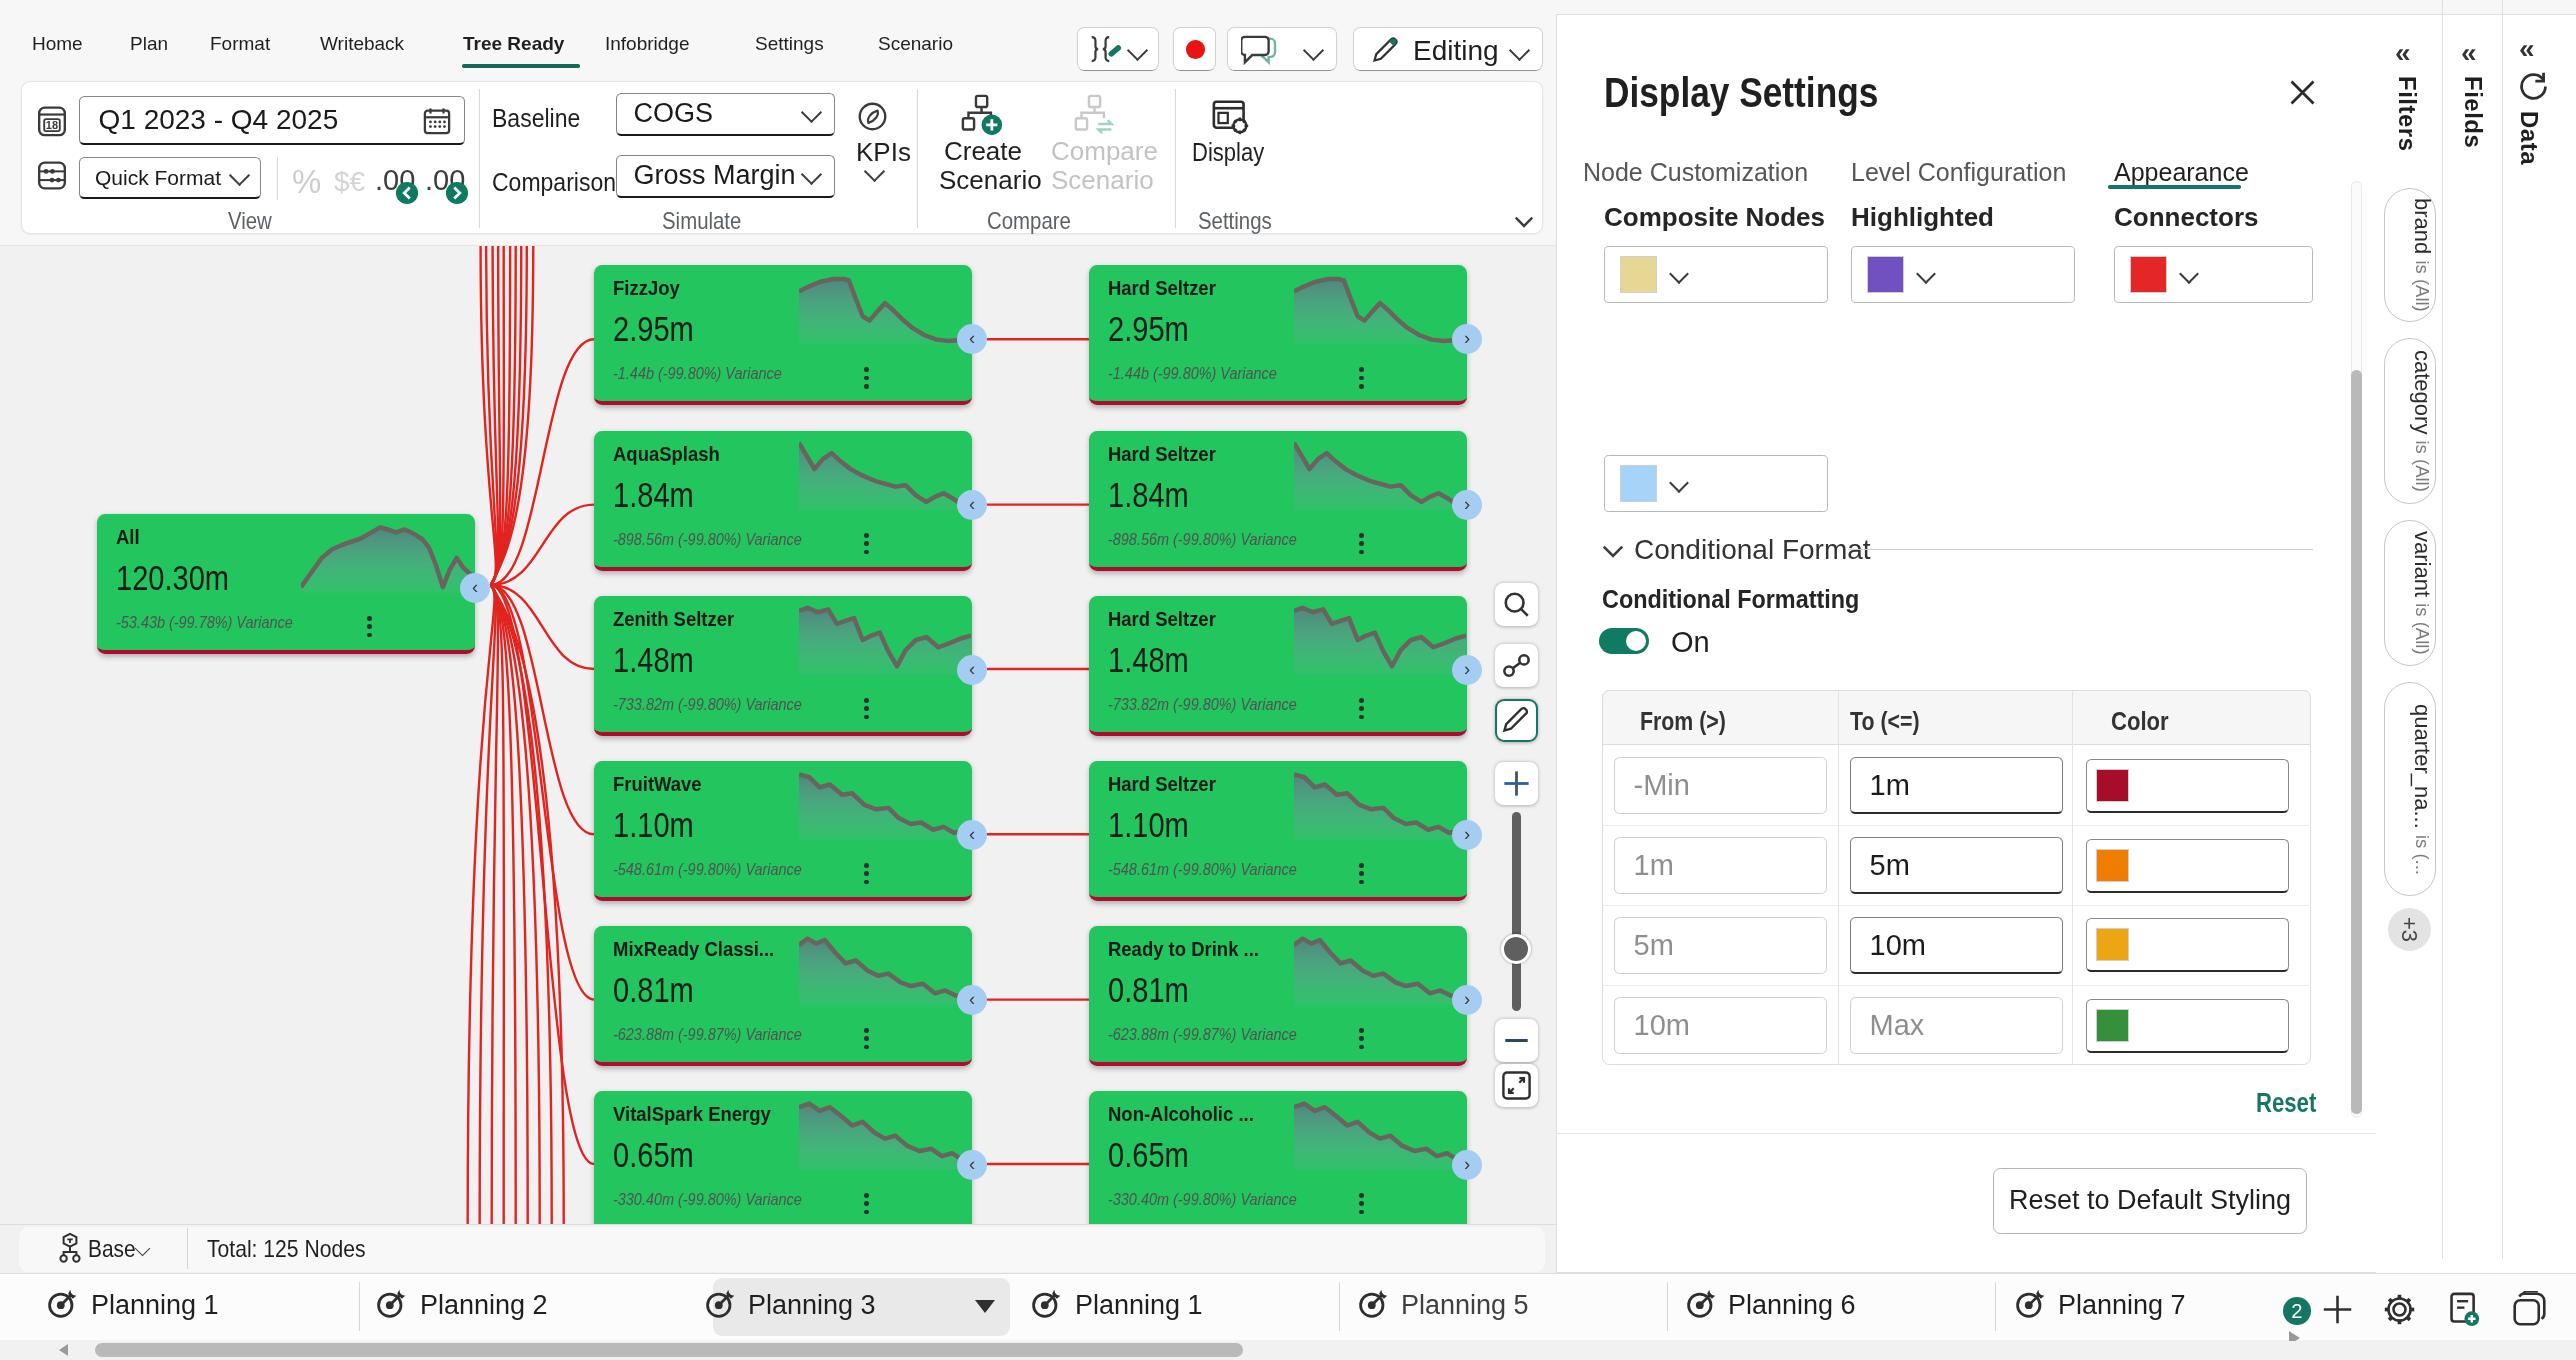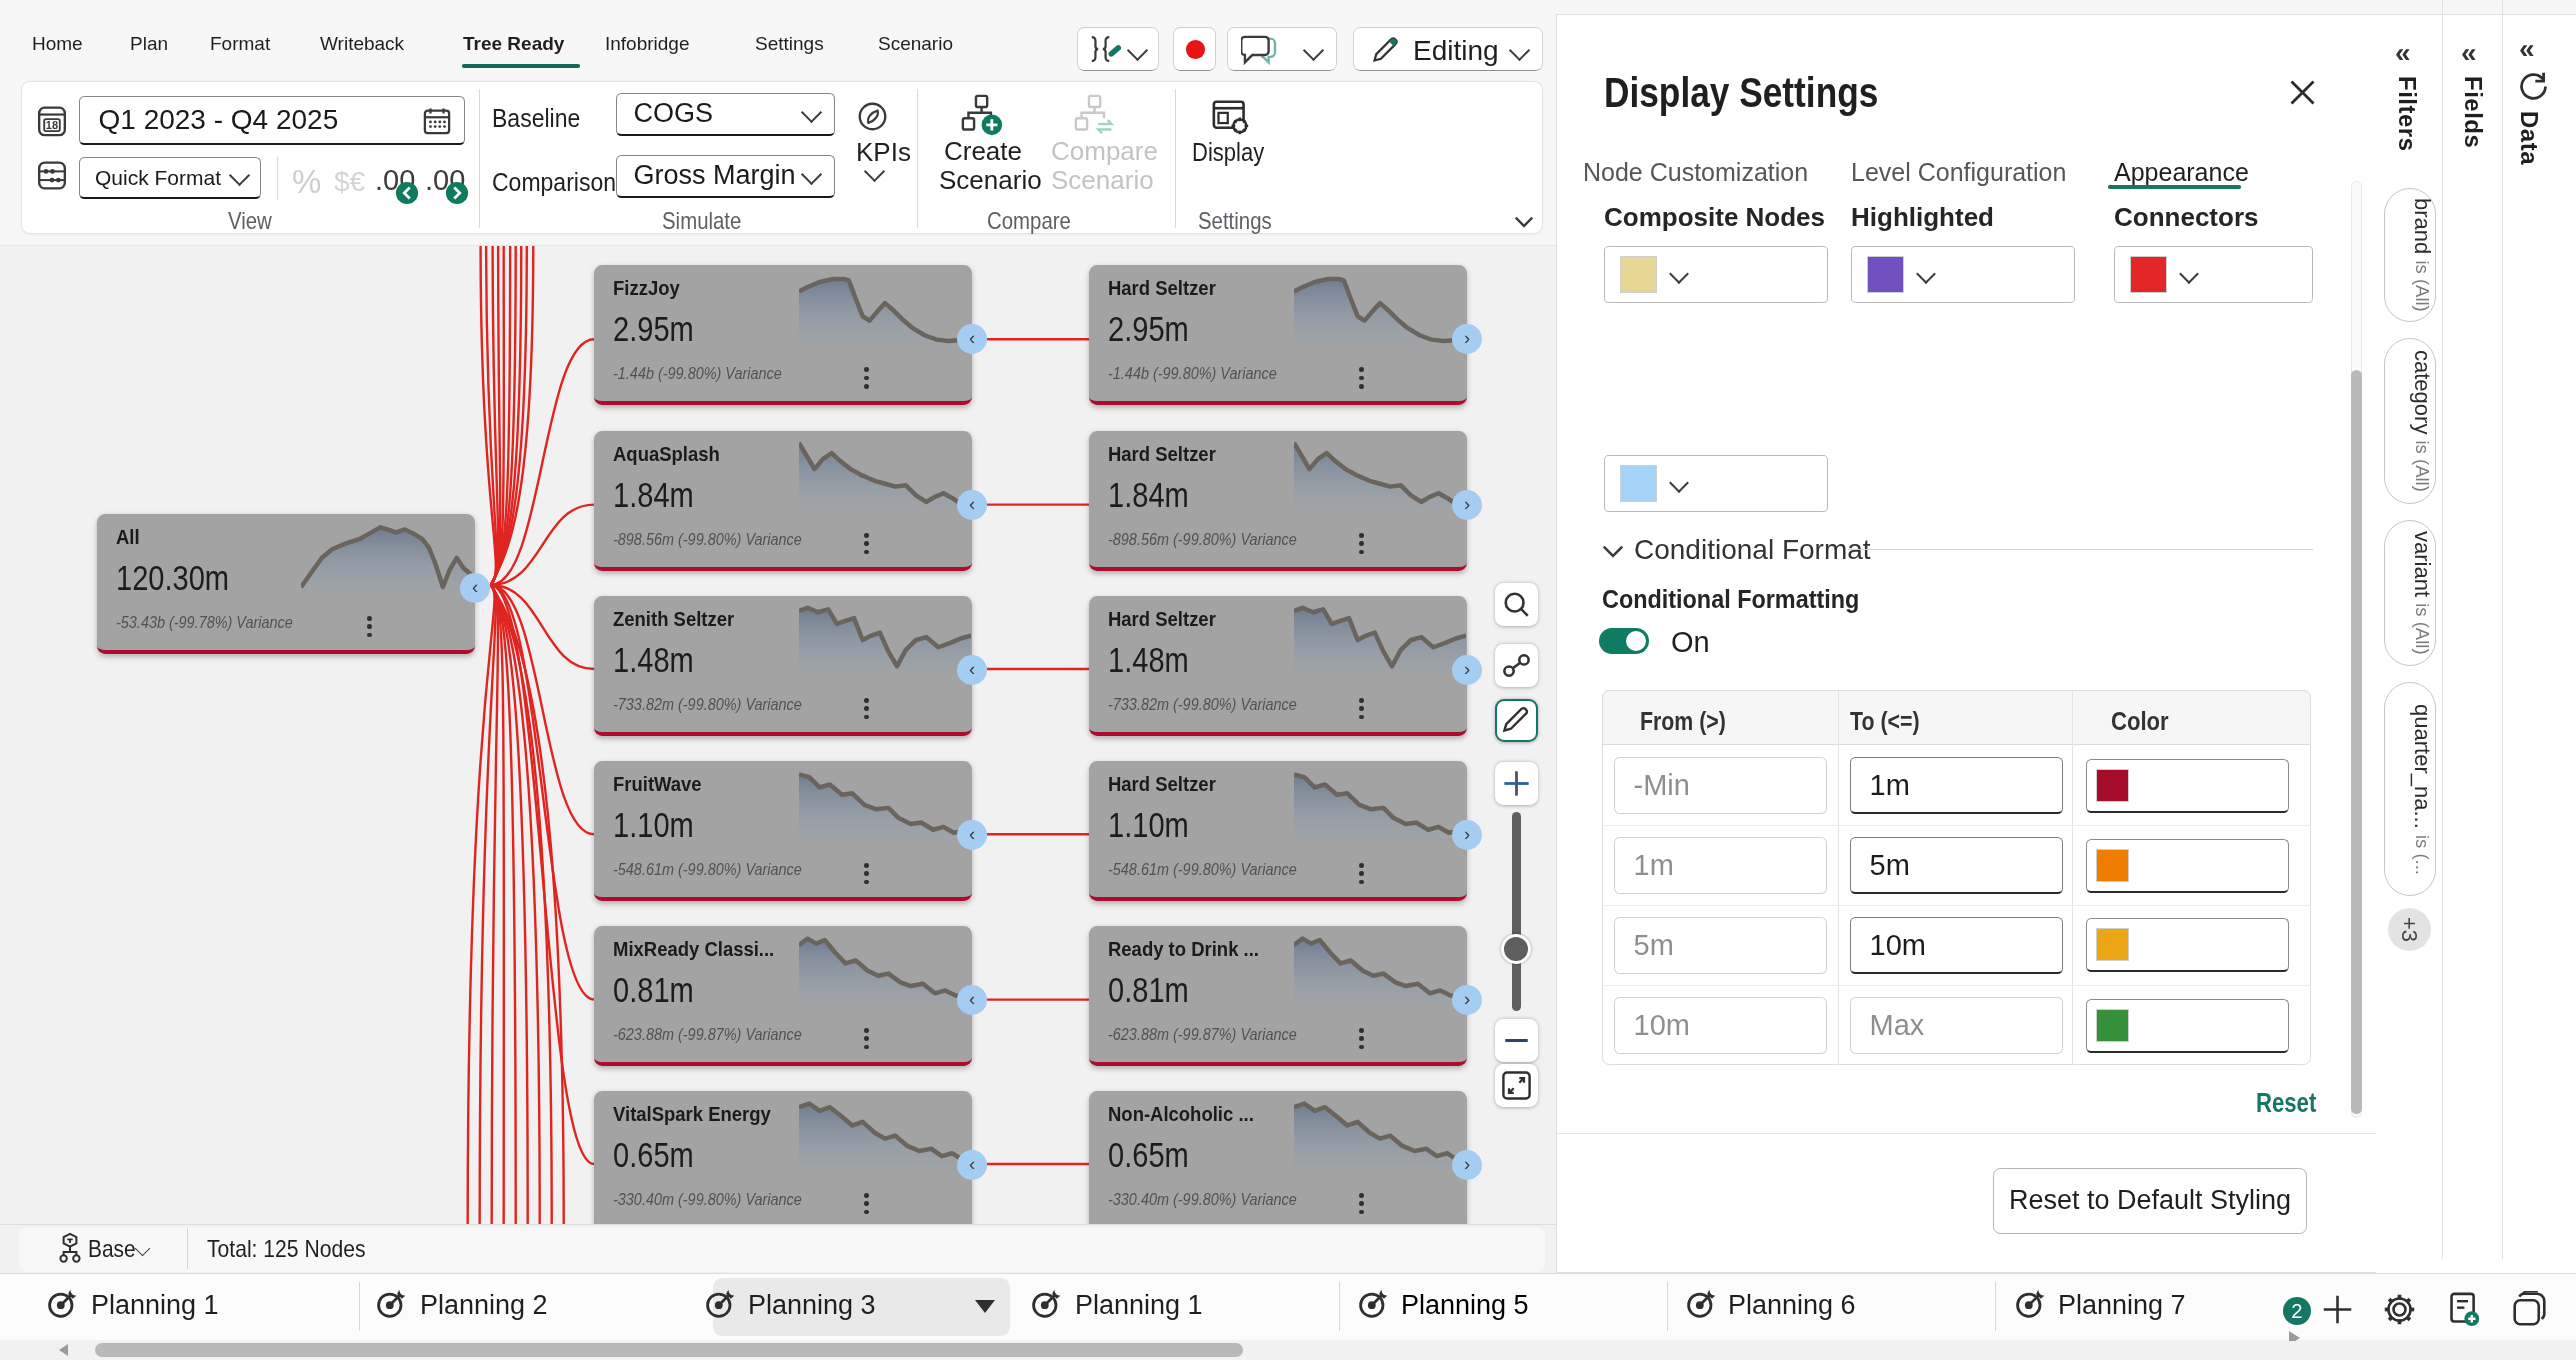--- a/index.html
+++ b/index.html
@@ -14,21 +14,21 @@
 .menu.on{font-weight:700}
 #ribbon{left:21px;top:81px;width:1522px;height:153px;background:#fff;border:0.9px solid #e4e4e4;border-radius:9.2px;box-shadow:0 0.9px 1.8px rgba(0,0,0,.05)}
 .glabel{font-size:24px;color:#5c6166;top:207px;transform:scaleX(.85);transform-origin:0 0}
 .gdiv{width:0.9px;background:#d9d9d9;top:7.4px;height:139px}
 .inp{background:#fff;border:1.4px solid #868686;border-bottom:2.3px solid #1a1a1a;border-radius:5.5px;color:#1a1a1a}
 .ddchev{position:absolute;width:15px;height:15px;border-right:2.3px solid #3c3c3c;border-bottom:2.3px solid #3c3c3c;transform:rotate(45deg)}
 .rlabel{font-size:25px;color:#1f1f1f}
 .tbtn{background:#fff;border:0.9px solid #d1d1d1;border-bottom:1.8px solid #8f8f8f;border-radius:7.4px}
 
 #canvas{left:0;top:245px;width:1556px;height:979px;background:#f1f1f1;overflow:hidden;border-top:0.9px solid #e6e6e6}
-.node{position:absolute;width:378px;height:140px;background:#a3a3a3;border-bottom:4.6px solid #ad0c2e;border-radius:8.3px;box-shadow:0 2.8px 5.5px rgba(70,70,70,.35)}
+.node{position:absolute;width:378px;height:140px;background:#22c55e;border-bottom:4.6px solid #ad0c2e;border-radius:8.3px;box-shadow:0 2.8px 5.5px rgba(70,70,70,.35)}
 .ntitle{position:absolute;left:18.5px;top:11px;font-size:21px;font-weight:700;color:#1b1b1b;transform:scaleX(.88);transform-origin:0 0;white-space:nowrap}
 .nval{position:absolute;left:18.5px;top:44px;font-size:35px;color:#1c1c1c;transform:scaleX(.83);transform-origin:0 0}
 .nfoot{position:absolute;left:18.5px;top:99px;font-size:16.6px;font-style:italic;color:#525252;white-space:nowrap;transform:scaleX(.87);transform-origin:0 0}
 .dots{position:absolute;left:270px;top:102px}
 .dots b{display:block;width:4.6px;height:4.6px;border-radius:50%;background:#2f2f2f;margin-bottom:3.7px}
 .ncirc{position:absolute;right:-15px;top:59px;width:30px;height:30px;border-radius:50%;background:#a5cdf2;color:#3a3a3a;font-size:18.5px;line-height:28px;text-align:center}
 .spark{position:absolute;left:205px;top:5.5px;width:172px;height:73px}
 .zbtn{position:absolute;left:1495px;width:43px;height:43px;background:#fff;border-radius:8.3px;box-shadow:0 0.9px 3.7px rgba(0,0,0,.28)}
 
 #statusrow{left:0;top:1224px;width:1556px;height:49px;background:#f1f1f1;border-top:0.9px solid #dcdcdc}
@@ -615,21 +615,21 @@
 <span class="abs" style="left:748px;top:1290px;font-size:27px;color:#1f1f1f">Planning 3</span>
 <div class="abs" style="left:975px;top:1300px;width:0;height:0;border-left:10.2px solid transparent;border-right:10.2px solid transparent;border-top:13px solid #2f2f2f"></div>
 <svg class="abs" style="left:1031px;top:1288px" width="31" height="31" viewBox="0 0 36 36">
       <use href="#tgt"></use>
     </svg>
 <span class="abs" style="left:1075px;top:1290px;font-size:27px;color:#1f1f1f">Planning 1</span>
 <div class="tdiv abs" style="left:1339px;top:1282px"></div>
 <svg class="abs" style="left:1358px;top:1288px" width="31" height="31" viewBox="0 0 36 36">
       <use href="#tgt"></use>
     </svg>
-<span class="abs" style="left:1401px;top:1290px;font-size:27px;color:#000000">Planning 5</span>
+<span class="abs" style="left:1401px;top:1290px;font-size:27px;color:#404040">Planning 5</span>
 <div class="tdiv abs" style="left:1667px;top:1282px"></div>
 <svg class="abs" style="left:1686px;top:1288px" width="31" height="31" viewBox="0 0 36 36">
       <use href="#tgt"></use>
     </svg>
 <span class="abs" style="left:1728px;top:1290px;font-size:27px;color:#1f1f1f">Planning 6</span>
 <div class="tdiv abs" style="left:1995px;top:1282px"></div>
 <svg class="abs" style="left:2015px;top:1288px" width="31" height="31" viewBox="0 0 36 36">
       <use href="#tgt"></use>
     </svg>
 <span class="abs" style="left:2058px;top:1290px;font-size:27px;color:#1f1f1f">Planning 7</span>

